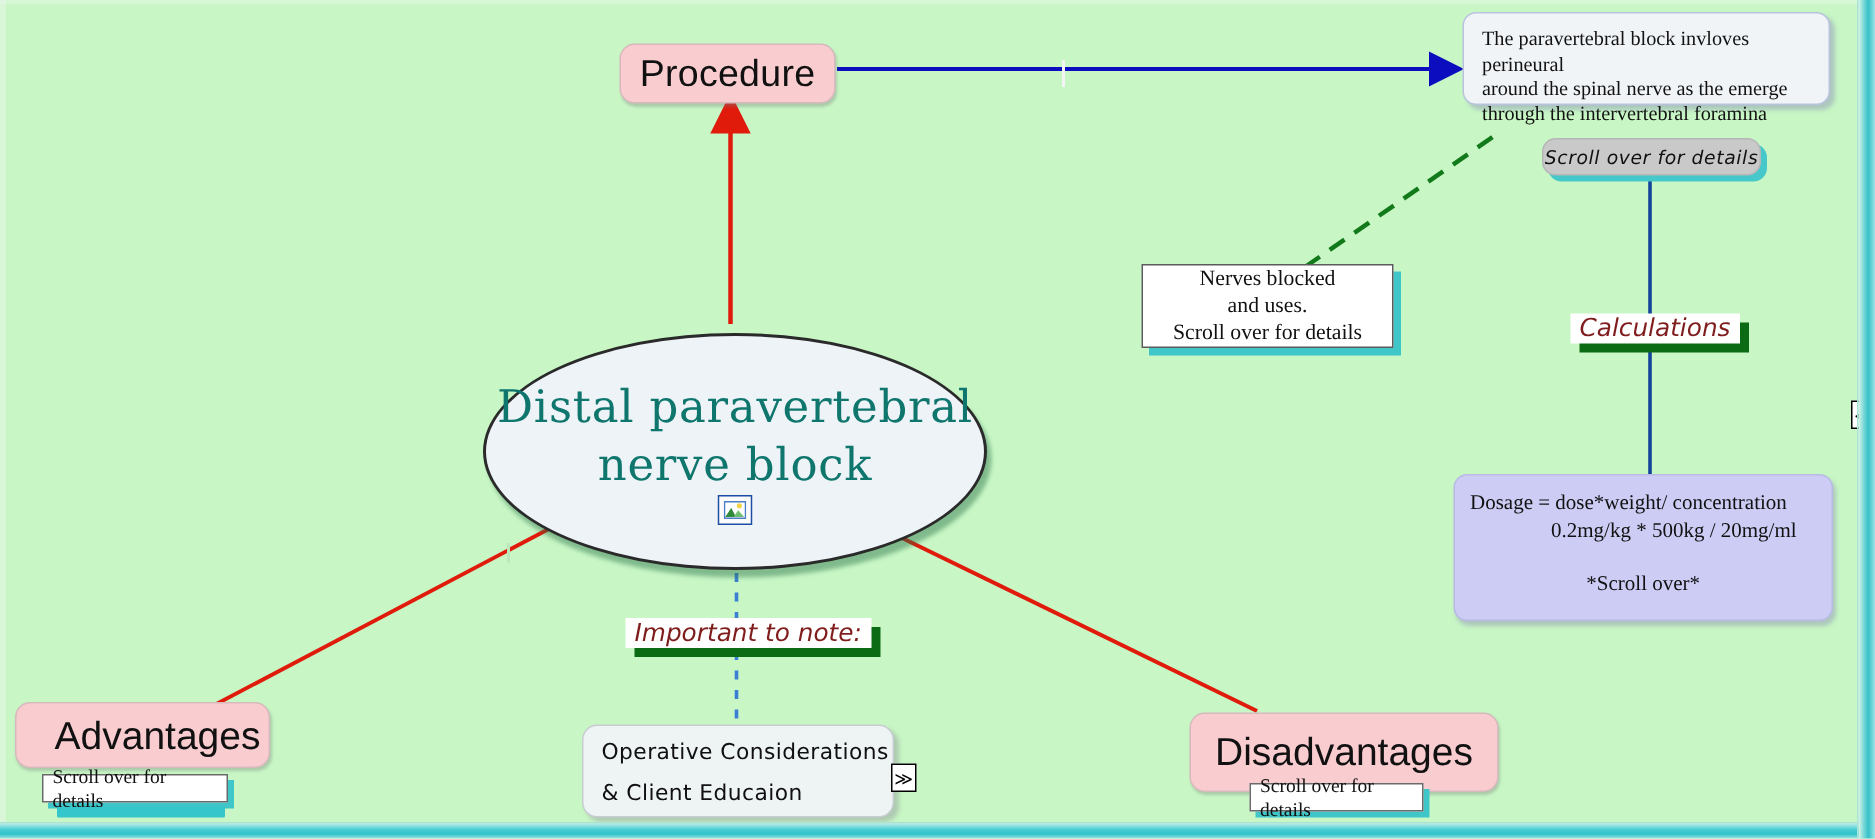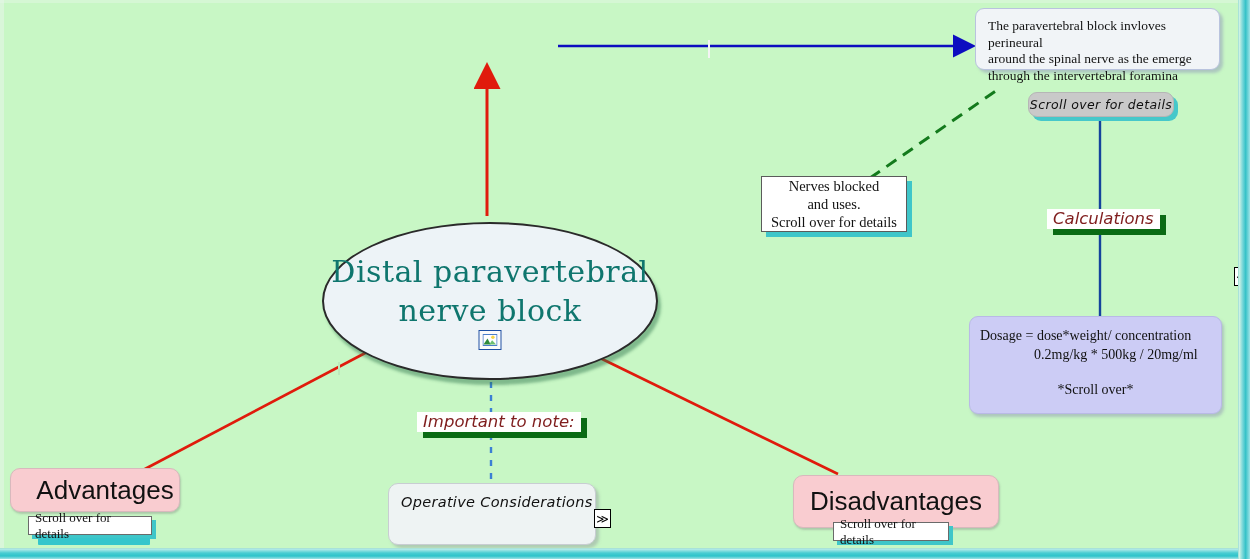--- a/index.html
+++ b/index.html
@@ -78,21 +78,21 @@
   }
 
   
   .whitebox{
     background:#ffffff;border:1px solid #5b5b5b;
     font-family:"Liberation Serif", serif;
     color:#111;
     box-shadow:5px 5px 0 #3fc6c9;
     display:flex;flex-direction:column;align-items:center;justify-content:center;
   }
-  .nerves{left:761px;top:176px;width:146px;height:56px;font-size:14.5px;line-height:18px;text-align:center;}
+  .nerves{left:761px;top:176px;width:168px;height:56px;font-size:14.5px;line-height:18px;text-align:center;}
 
   
   .descbox{
     left:975px;top:8px;width:245px;height:62px;
     background:#f1f4f7;
     border:1px solid #b9c3de;
     border-radius:9px;
     box-shadow:3px 3px 3px rgba(150,160,185,.55);
     font-family:"Liberation Serif", serif;
     font-size:13.5px;line-height:16.5px;color:#121212;
@@ -152,21 +152,21 @@
   .gh-note{left:417px;top:412px;}
 
   
   .operativebox{
     left:388px;top:483px;width:208px;height:62px;
     background:#eef3f3;
     border:1px solid #c8cdd2;
     border-radius:10px;
     box-shadow:3px 3px 3px rgba(150,160,160,.5);
     font-family:"DejaVu Sans", sans-serif;
-    font-style:italic;font-size:14.5px;line-height:27px;color:#101010;
+    font-size:14.5px;line-height:27px;color:#101010;
     padding:5px 0 0 12px;
     letter-spacing:.3px;
   }
 
   
   .chev{
     position:absolute;
     width:15px;height:17px;
     background:#ffffff;border:1.5px solid #000;
     display:flex;align-items:center;justify-content:center;
@@ -217,20 +217,21 @@
     <div class="pic-icon">
       <svg width="15" height="12" viewBox="0 0 15 12" aria-hidden="true">
         <rect x="0.5" y="0.5" width="14" height="11" fill="#ffffff" stroke="#4a7ec9"></rect>
         <circle cx="10.4" cy="3.2" r="1.7" fill="#f5d547"></circle>
         <path d="M1 10.6 L5 4.6 L8.2 10.6 Z" fill="#2f8a3c"></path>
         <path d="M6.6 10.6 L9.6 6.2 L13.6 10.6 Z" fill="#6fbf72"></path>
       </svg>
     </div>
   </div>
 
+  <div class="node pinkbox procedure">Procedure</div>
 
   <div class="node pinkbox advantages">Advantages</div>
   <div class="node scrolllabel sl-adv">Scroll over for details</div>
 
   <div class="node pinkbox disadvantages">Disadvantages</div>
   <div class="node scrolllabel sl-dis">Scroll over for details</div>
 
   <div class="node descbox">
     <div>The paravertebral block invloves perineural</div>
     <div>around the spinal nerve as the emerge</div>
@@ -254,20 +255,21 @@
     <div class="dos-l2">0.2mg/kg * 500kg / 20mg/ml</div>
     <div class="dos-l4">*Scroll over*</div>
   </div>
 
   <div class="node gh-note">
     <span class="greenhead">Important to note:</span>
   </div>
 
   <div class="node operativebox">
     <div>Operative  Considerations</div>
+    <div>&amp;  Client  Educaion</div>
   </div>
 
   <div class="chev chev-right">≫</div>
   <div class="chev chev-left">≪</div>
 
   <div class="edge-top"></div>
   <div class="edge-left"></div>
   <div class="hscroll-thumb"></div>
   <div class="hscroll"></div>
   <div class="vscroll"></div>

